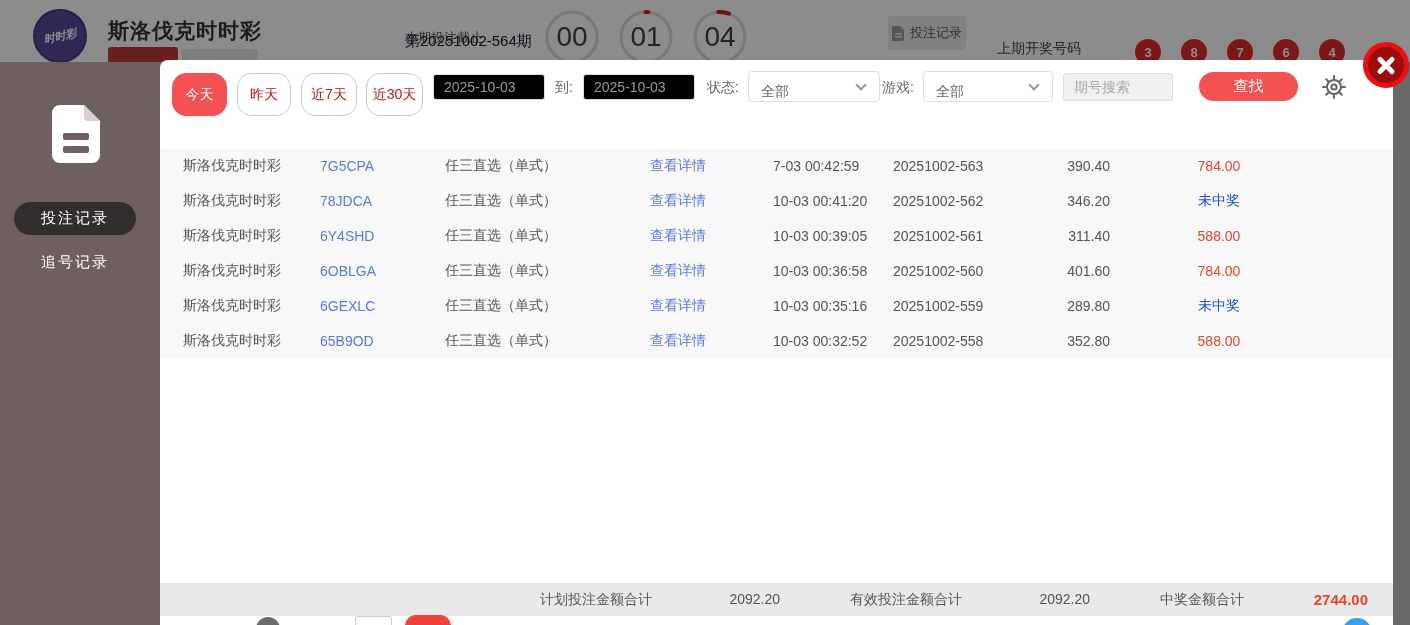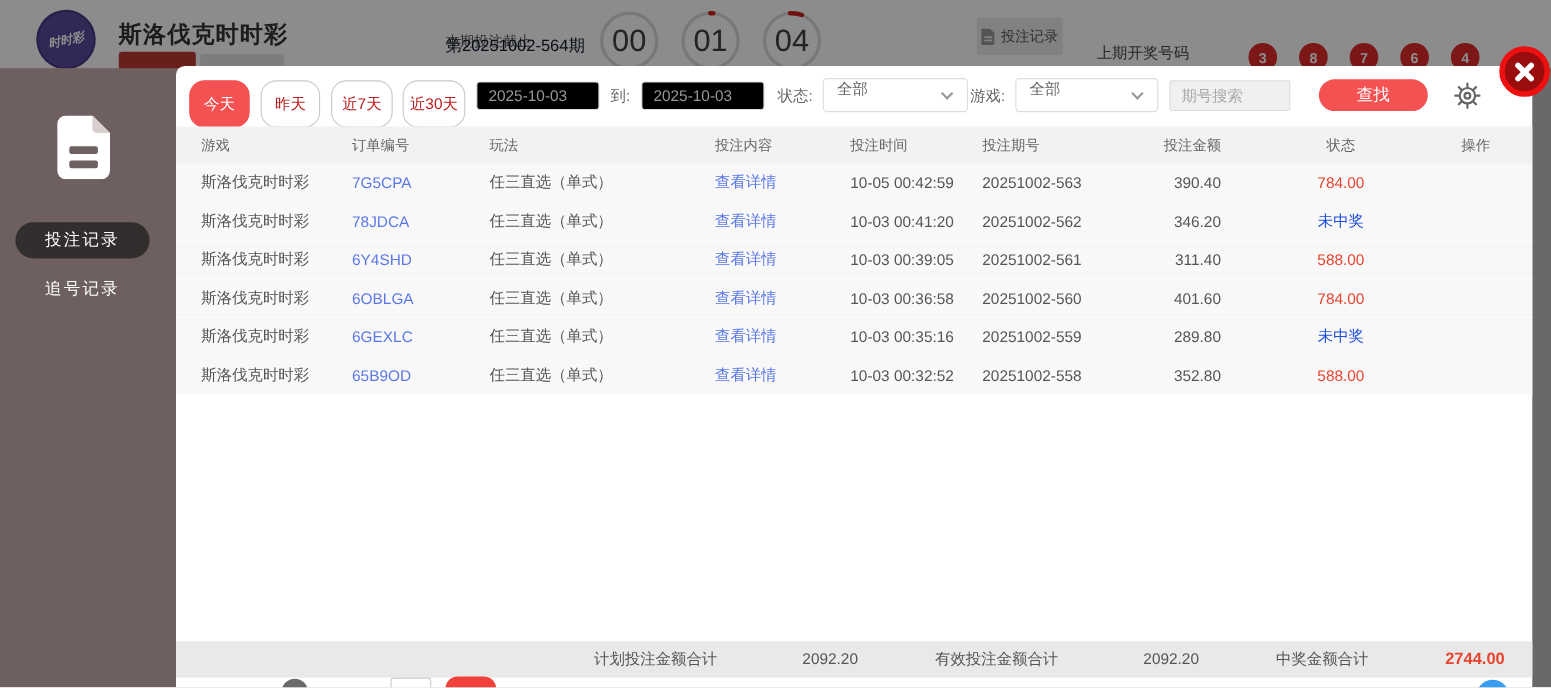--- a/index.html
+++ b/index.html
@@ -46,21 +46,21 @@
   
   .fbar { position:absolute; left:0; top:0; width:100%; height:47px; }
   .pill { position:absolute; top:13px; height:43px; border-radius:14px; font-size:14px;
     display:flex; align-items:center; justify-content:center; cursor:pointer; }
   .pill.solid { background:#f45252; color:#fff; border:1px solid #f45252; }
   .pill.ghost { background:#fff; color:#b91c1c; border:1px solid #c9c9c9; }
   .date-input { position:absolute; top:14px; width:112px; height:26px; background:#000000;
     border:1px solid #ddd; border-radius:3px; color:#979797; font-size:14px; padding:0 10px; font-family:inherit; }
   .flabel { position:absolute; top:19px; font-size:14px; color:#666; }
   .fselect { position:absolute; top:11px; width:132px; height:31px; background:#fff; border:1px solid #ddd;
-    border-radius:4px; font-size:14px; color:#666; display:flex; align-items:flex-start; padding:0 12px; cursor:pointer; }
+    border-radius:4px; font-size:14px; color:#666; display:flex; align-items:flex-end; padding:0 12px; cursor:pointer; }
   .chevron { position:absolute; right:14px; top:9px; width:8px; height:8px; border-right:2px solid #999;
     border-bottom:2px solid #999; transform:rotate(45deg); }
   .search-input { position:absolute; top:13px; width:110px; height:28px; background:#f0f0f0; border:1px solid #ddd;
     border-radius:3px; font-size:14px; color:#666; padding:0 10px; font-family:inherit; }
   .search-input::placeholder { color:#a9a9a9; }
   .find-btn { position:absolute; top:12px; width:99px; height:29px; border-radius:15px; border:none;
     background:#f45252; color:#fff; font-size:15px; cursor:pointer; font-family:inherit; }
   .gear-btn { position:absolute; left:1160px; top:13px; width:28px; height:28px; cursor:pointer; }
 
   
@@ -204,39 +204,28 @@
               <line x1="19.7" y1="19.7" x2="21.8" y2="21.8"></line>
             <line x1="6.2" y1="21.8" x2="8.3" y2="19.7"></line>
               <line x1="19.7" y1="8.3" x2="21.8" y2="6.2"></line>
           </g>
           <circle cx="14" cy="14" r="7" fill="none" stroke="#666" stroke-width="2"></circle>
           <circle cx="14" cy="14" r="2.6" fill="none" stroke="#666" stroke-width="2"></circle>
         </svg>
       </div>
     </div>
 
-    <div class="thead tbl-grid">
-      <div class="th">游戏</div>
-      <div class="th">订单编号</div>
-      <div class="th">玩法</div>
-      <div class="th">投注内容</div>
-      <div class="th">投注时间</div>
-      <div class="th">投注期号</div>
-      <div class="th c-amount">投注金额</div>
-      <div class="th c-status">状态</div>
-      <div class="th c-action">操作</div>
-    </div>
 
     <div class="tbody">
       <div class="trow tbl-grid">
         <div class="td c-game">斯洛伐克时时彩</div>
         <div class="td c-order link">7G5CPA</div>
         <div class="td c-play">任三直选（单式）</div>
         <div class="td c-content link">查看详情</div>
-        <div class="td c-time">10-05 00:42:59</div>
+        <div class="td c-time">7-03 00:42:59</div>
         <div class="td c-period">20251002-563</div>
         <div class="td c-amount">390.40</div>
         <div class="td c-status win">784.00</div>
         <div class="td c-action"></div>
       </div>
 
       <div class="trow tbl-grid">
         <div class="td c-game">斯洛伐克时时彩</div>
         <div class="td c-order link">78JDCA</div>
         <div class="td c-play">任三直选（单式）</div>

